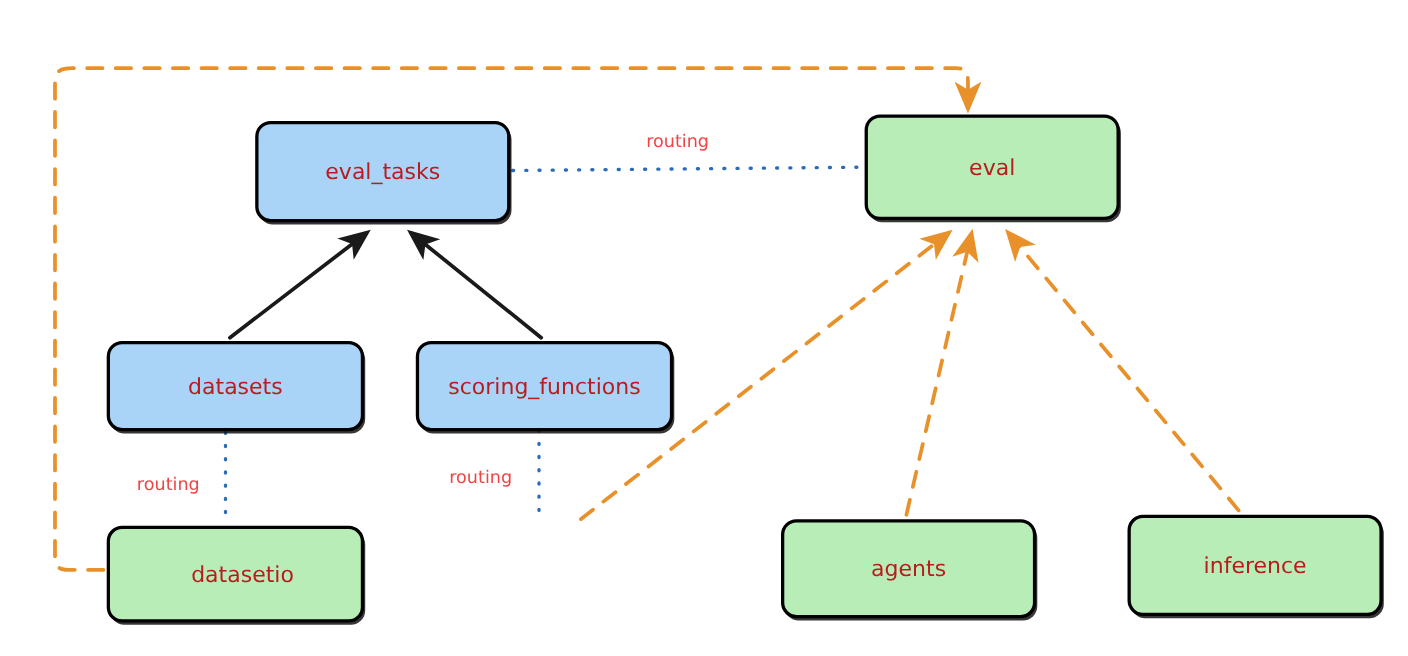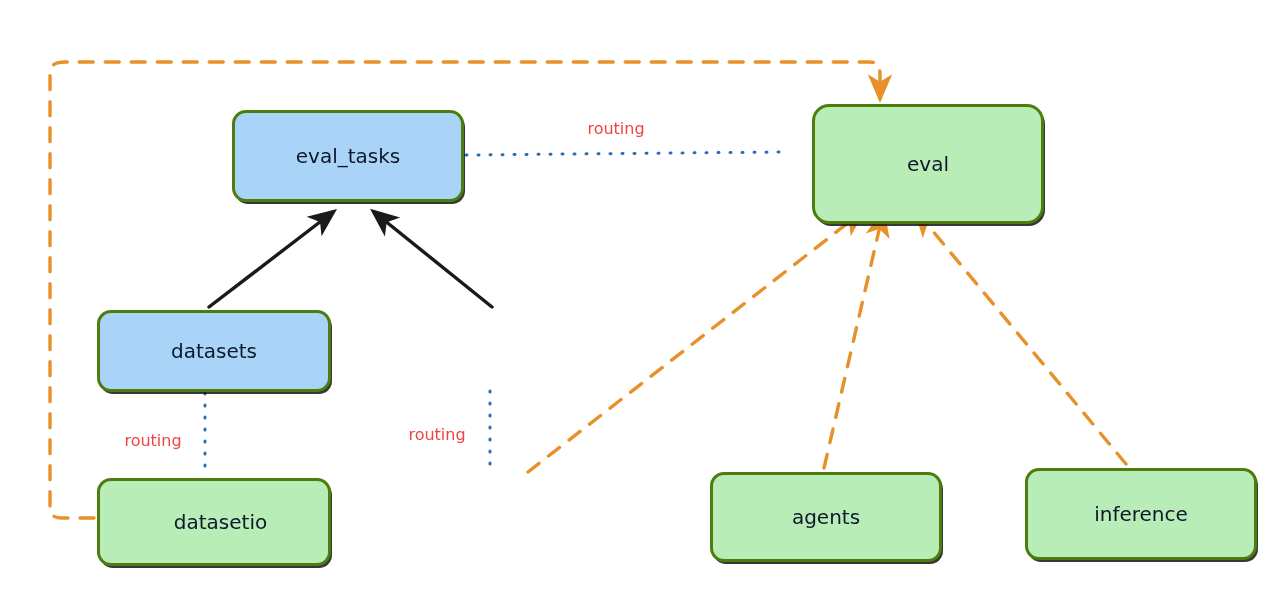--- a/index.html
+++ b/index.html
@@ -23,25 +23,25 @@
     top: 0;
     width: 1280px;
     height: 596px;
   }
   .node {
     position: absolute;
     box-sizing: border-box;
     display: flex;
     align-items: center;
     justify-content: center;
-    border: 3px solid #4d7c0f;
+    border: 3px solid #000000;
     border-radius: 14px;
     text-align: center;
     line-height: 1.1;
-    color: #0f172a;
+    color: #b91c1c;
     font-size: 20px;
     font-family: "DejaVu Sans", sans-serif;
     box-shadow: 2px 3px 0 -1px rgba(20,20,20,0.85);
   }
   .node.blue  { background: #a9d4f8; }
   .node.green { background: #b8edb8; }
   .edge-label {
     position: absolute;
     color: #ef4444;
     font-size: 16px;
@@ -81,28 +81,31 @@
 
     <path d="M824,468 L883,213" fill="none" stroke="#e8912a" stroke-width="3.4" stroke-linecap="round" stroke-dasharray="14 12" marker-end="url(#arrow-orange)"></path>
 
     <path d="M1126,464 L917,212" fill="none" stroke="#e8912a" stroke-width="3.4" stroke-linecap="round" stroke-dasharray="14 12" marker-end="url(#arrow-orange)"></path>
   </svg>
 
   <div class="node blue" style="left:232px; top:110px; width:232px; height:92px;">
     <span>eval_tasks</span>
   </div>
 
-  <div class="node green" style="left:812px; top:104px; width:232px; height:120px;border-radius:17px;">
+  <div class="node green" style="left:786px; top:104px; width:232px; height:96px;">
     <span>eval</span>
   </div>
 
   <div class="node blue" style="left:97px; top:310px; width:234px; height:82px;">
     <span>datasets</span>
   </div>
 
+  <div class="node blue" style="left:378px; top:310px; width:234px; height:82px;">
+    <span>scoring_functions</span>
+  </div>
 
   <div class="node green" style="left:97px; top:478px; width:234px; height:88px;padding-left:13px;">
     <span>datasetio</span>
   </div>
 
 
   <div class="node green" style="left:710px; top:472px; width:232px; height:90px;">
     <span>agents</span>
   </div>
 

